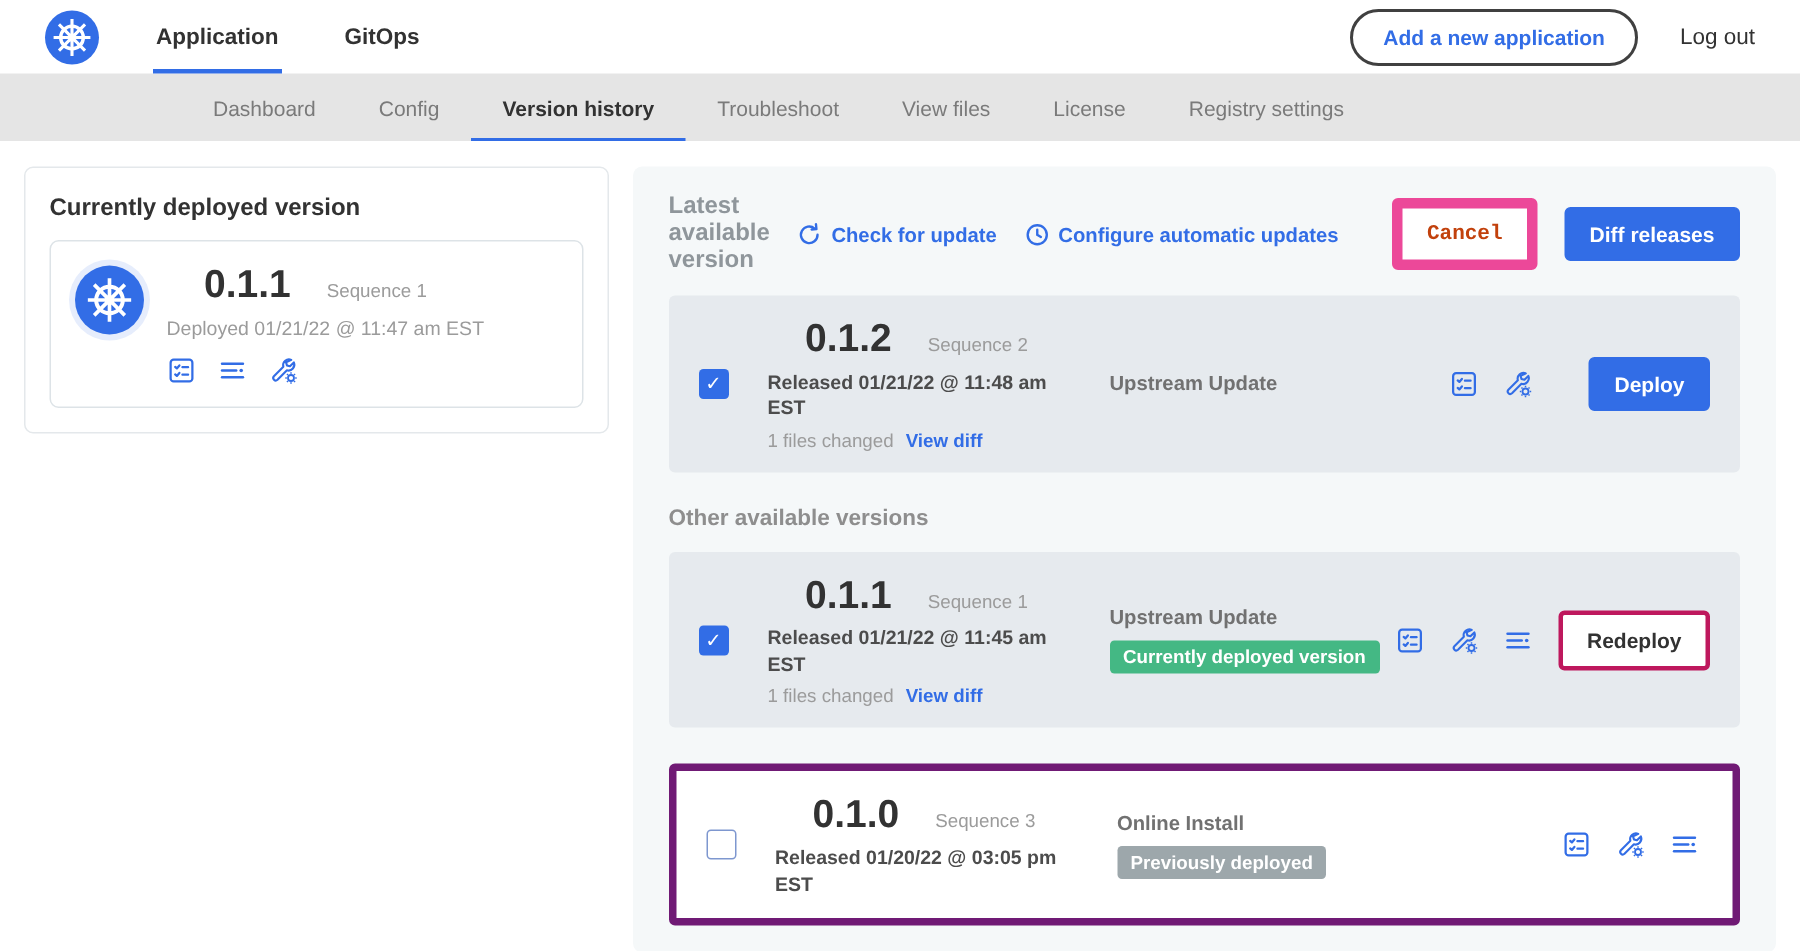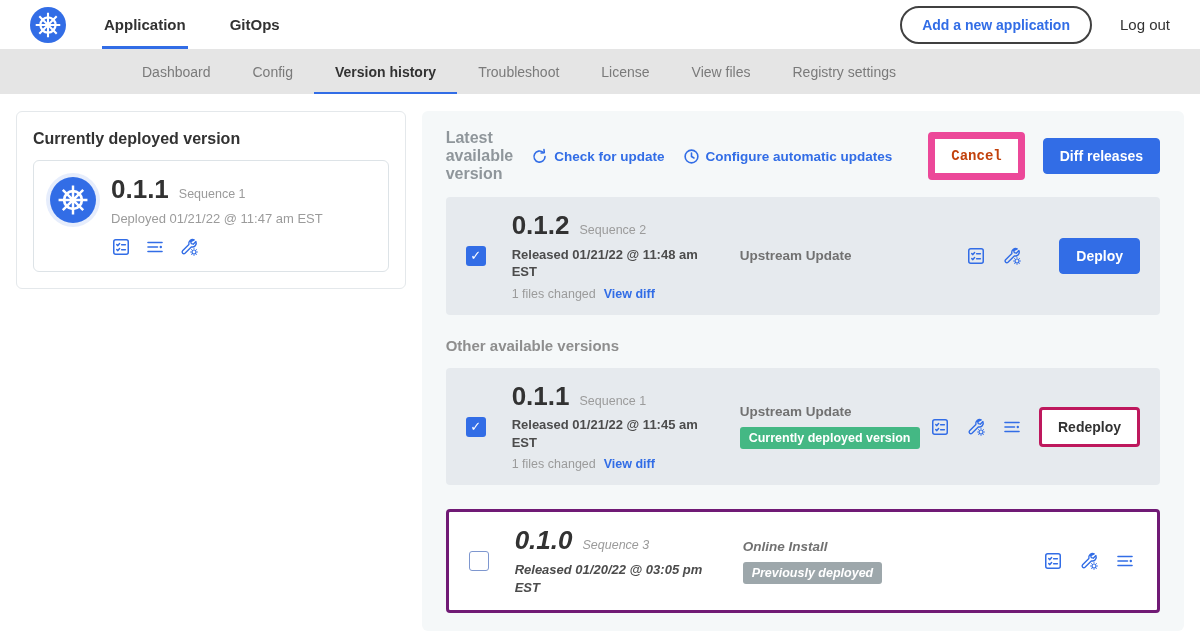--- a/index.html
+++ b/index.html
@@ -24,38 +24,38 @@
   .subnav-tab { display: flex; align-items: center; padding: 0 21px; font-size: 14px; color: #7a7a7a; cursor: pointer; }
   .subnav-tab.active { color: #323232; font-weight: 700; box-shadow: inset 0 -2px 0 #326de6; }
   
   .main { display: flex; gap: 16px; padding: 17px 16px 0; align-items: flex-start; }
   
   .left-panel { width: 400px; border: 1px solid #e4e8eb; border-radius: 6px; padding: 18px 16px 16px; background: #fff; }
   .left-title { font-size: 16px; font-weight: 700; margin-bottom: 12px; }
   .deployed-card { border: 1px solid #dde3e7; border-radius: 6px; padding: 14px 16px; display: flex; gap: 15px; background: #fff; }
   .helm-badge { width: 46px; height: 46px; border-radius: 50%; background: #326de6; flex: 0 0 auto; margin-top: 2px;
     display: flex; align-items: center; justify-content: center; box-shadow: 0 0 0 4px rgba(50,109,230,0.12); }
-  .version-line { display: flex; align-items: baseline; gap: 10px; }
+  .version-line { display: flex; align-items: baseline; gap: 24px; margin-left: 25px; }
   .version-num { font-size: 26px; font-weight: 700; color: #323232; line-height: 1.1; }
   .seq { font-size: 12.5px; color: #9b9b9b; }
   .deployed-text { font-size: 13px; color: #9b9b9b; margin-top: 7px; }
   .icon-row { display: flex; gap: 14px; margin-top: 11px; color: #326de6; }
   .icon-20 { width: 20px; height: 20px; color: #326de6; cursor: pointer; flex: 0 0 auto; }
   .icon-16 { width: 17px; height: 17px; flex: 0 0 auto; }
   
   .right-panel { flex: 1; background: #f5f8f9; border-radius: 6px; padding: 18px 24px; min-height: 500px; }
   .rp-header { display: flex; align-items: center; gap: 18px; }
   .rp-title { font-size: 16px; font-weight: 700; color: #8f969b; }
   .link { display: flex; align-items: center; gap: 6px; color: #326de6; font-size: 13.5px; font-weight: 600; cursor: pointer; white-space: nowrap; }
   .btn { font-family: inherit; font-size: 14px; font-weight: 700; border-radius: 4px; padding: 9px 16px; cursor: pointer; white-space: nowrap; }
   .btn-primary { background: #326de6; border: 1px solid #326de6; color: #fff; }
   .btn-cancel { background: #fff; border: 7px solid #ec4899; color: #c2410c; font-weight: 600; font-family: Liberation Mono, monospace; }
   .btn-secondary { background: #fff; border: 3px solid #be185d; color: #323232; }
   .version-card { display: flex; align-items: center; border-radius: 4px; margin-top: 14px; padding: 14px 20px; background: #e6eaee; }
-  .version-card.white { background: #fff; border: 3px solid #701a75; font-style: italic; }
+  .version-card.white { background: #fff; border: 5px solid #701a75; }
   .version-card.gap-lg { margin-top: 24px; }
   .cb-col { width: 46px; flex: 0 0 auto; }
   .checkbox { width: 20px; height: 20px; border-radius: 3px; display: flex; align-items: center; justify-content: center; cursor: pointer; }
   .checkbox.checked { background: #326de6; }
   .checkbox.checked::after { content: "\2713"; color: #fff; font-size: 13px; font-weight: 700; }
   .checkbox.unchecked { background: #fff; border: 1.5px solid #7e97cf; }
   .v-col { width: 228px; flex: 0 0 auto; }
   .released { font-size: 13px; font-weight: 700; color: #4c4c4c; margin-top: 6px; width: 200px; line-height: 1.35; }
   .files-line { margin-top: 6px; font-size: 12.5px; color: #9b9b9b; display: flex; gap: 8px; }
   .view-diff { color: #326de6; font-weight: 700; cursor: pointer; }
@@ -134,24 +134,24 @@
     <div class="subnav-tab">
         <span>Config</span>
       </div>
     <div class="subnav-tab active">
         <span>Version history</span>
       </div>
     <div class="subnav-tab">
         <span>Troubleshoot</span>
       </div>
     <div class="subnav-tab">
+        <span>View files</span>
+      </div>
+    <div class="subnav-tab">
         <span>License</span>
-      </div>
-    <div class="subnav-tab">
-        <span>View files</span>
       </div>
     <div class="subnav-tab">
         <span>Registry settings</span>
       </div>
   </nav>
 
   <main class="main">
 
     <section class="left-panel">
       <div class="left-title">Currently deployed version</div>

